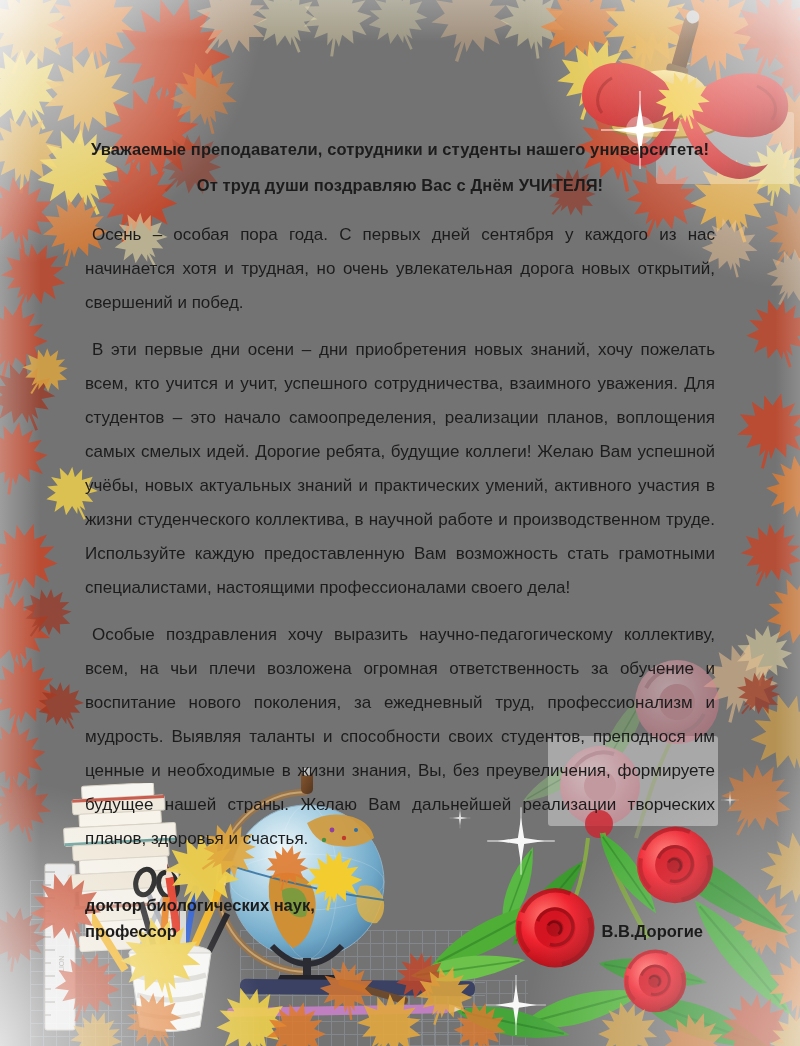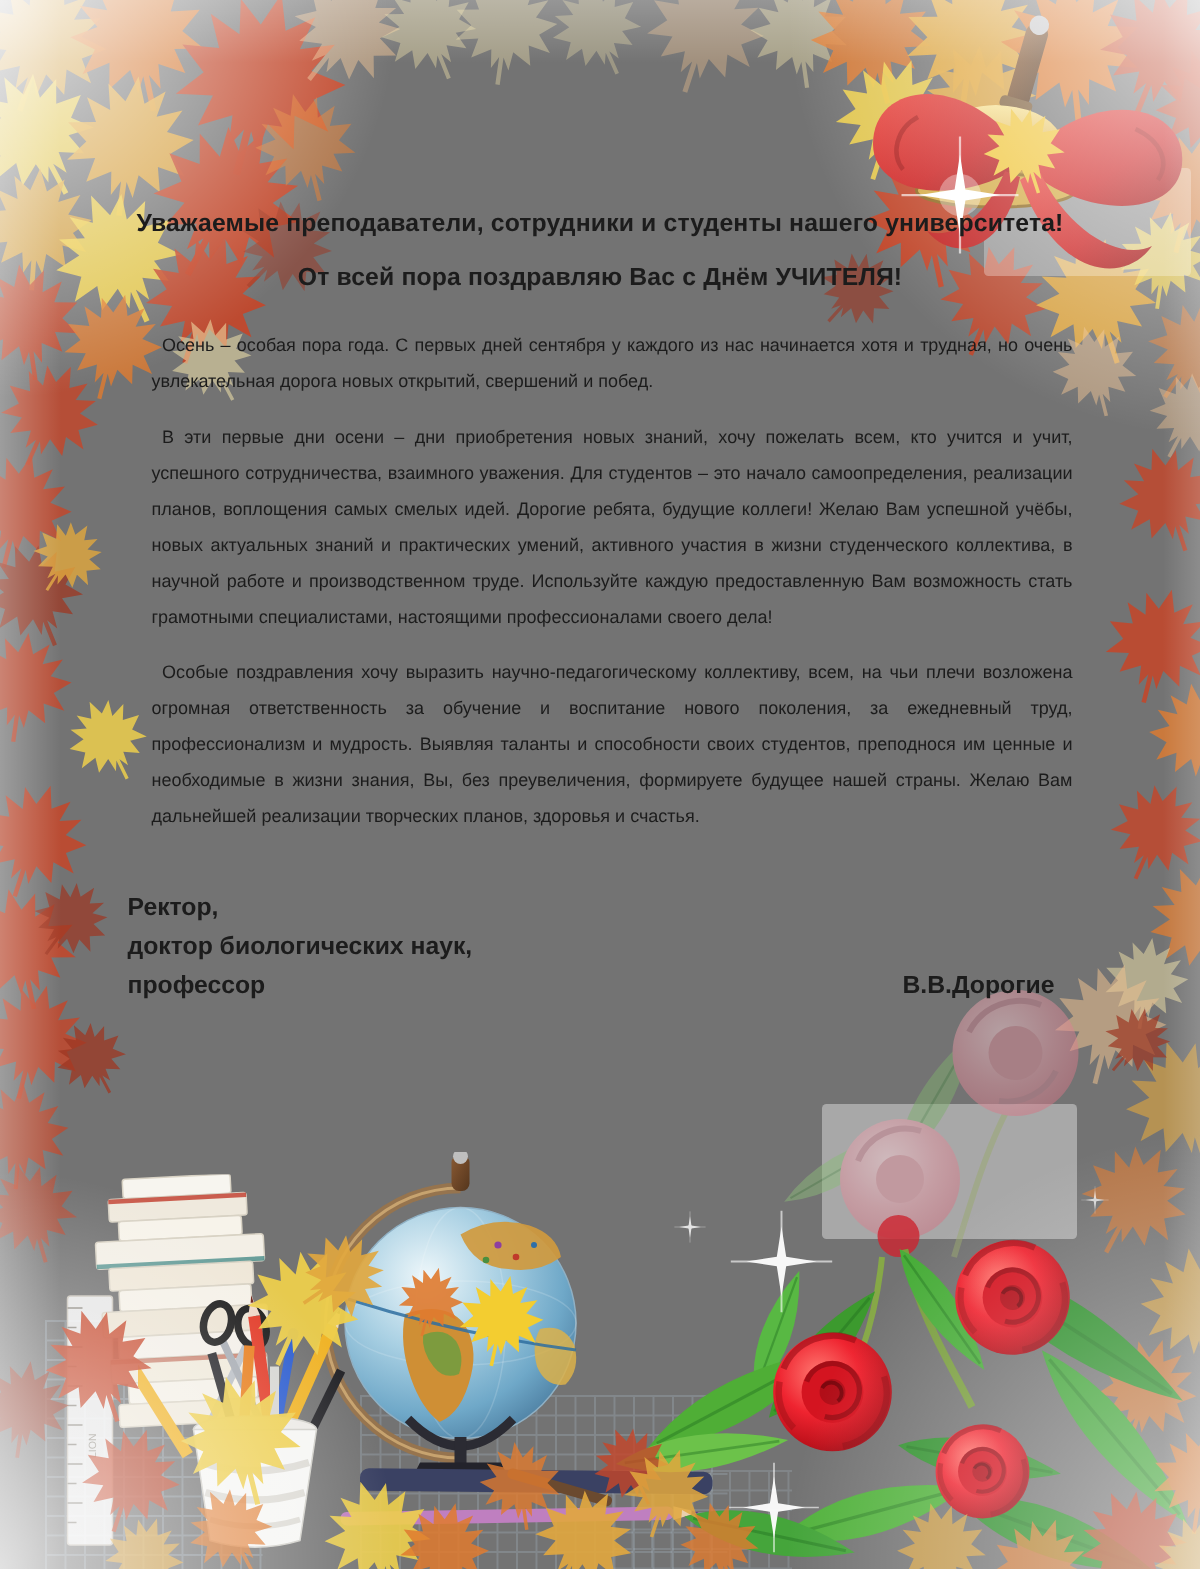--- a/index.html
+++ b/index.html
@@ -16,21 +16,21 @@
   .vignette{position:absolute;inset:0;z-index:4;pointer-events:none;background:
     radial-gradient(circle at 0% 0%,   rgba(255,255,255,.8), rgba(255,255,255,0) 20%),
     radial-gradient(circle at 100% 0%, rgba(255,255,255,.75),rgba(255,255,255,0) 22%),
     radial-gradient(circle at 0% 100%, rgba(255,255,255,.7), rgba(255,255,255,0) 20%),
     radial-gradient(circle at 100% 100%,rgba(255,255,255,.55),rgba(255,255,255,0) 22%),
     linear-gradient(to right, rgba(255,255,255,.3), transparent 5%, transparent 95%, rgba(255,255,255,.3)),
     linear-gradient(to bottom, rgba(255,255,255,.25), transparent 4%);}
   #letter{position:absolute;left:85px;top:140px;width:630px;z-index:10;color:#1c1c1c;}
   #letter .h1,#letter .h2{font-size:16.5px;font-weight:bold;text-align:center;margin:0;letter-spacing:.1px;}
   #letter .h2{margin-top:17px;}
-  #letter p{margin:13px 0 0 16px;font-size:12px;line-height:24px;text-align:justify;text-indent:7px;}
+  #letter p{margin:13px 0 0 0;font-size:17px;line-height:34px;text-align:justify;text-indent:7px;}
   #letter p.first{margin-top:23px;}
   .sig{margin-top:36px;font-weight:bold;font-size:16.5px;line-height:26px;}
   .sig-row{display:flex;justify-content:space-between;align-items:baseline;gap:29px;}
   .sig-name{padding-right:12px;}
 </style>
 </head>
 <body>
 
 <div id="canvas">
 
@@ -524,26 +524,25 @@
       <use href="#mleafPath" fill="currentColor"></use>
     </svg>
   <svg class="lf front" viewBox="-50 -55 100 110" style="left:768px;top:1008px;width:60px;height:66px;color:#e2a83e;opacity:.7;transform:rotate(-18deg)">
       <use href="#mleafPath" fill="currentColor"></use>
     </svg>
 
   <div class="vignette"></div>
 
   <div id="letter">
     <div class="h1">Уважаемые преподаватели, сотрудники и студенты нашего университета!</div>
-    <div class="h2">От всей пора поздравляю Вас с Днём УЧИТЕЛЯ!</div>
+    <div class="h2">От труд души поздравляю Вас с Днём УЧИТЕЛЯ!</div>
     <p class="first">Осень – особая пора года. С первых дней сентября у каждого из нас начинается хотя и трудная, но очень увлекательная дорога новых открытий, свершений и побед.</p>
     <p>В эти первые дни осени – дни приобретения новых знаний, хочу пожелать всем, кто учится и учит, успешного сотрудничества, взаимного уважения. Для студентов – это начало самоопределения, реализации планов, воплощения самых смелых идей. Дорогие ребята, будущие коллеги! Желаю Вам успешной учёбы, новых актуальных знаний и практических умений, активного участия в жизни студенческого коллектива, в научной работе и производственном труде. Используйте каждую предоставленную Вам возможность стать грамотными специалистами, настоящими профессионалами своего дела!</p>
     <p>Особые поздравления хочу выразить научно-педагогическому коллективу, всем, на чьи плечи возложена огромная ответственность за обучение и воспитание нового поколения, за ежедневный труд, профессионализм и мудрость. Выявляя таланты и способности своих студентов, преподнося им ценные и необходимые в жизни знания, Вы, без преувеличения, формируете будущее нашей страны. Желаю Вам дальнейшей реализации творческих планов, здоровья и счастья.</p>
     <div class="sig">
-      <div>Ректор,</div>
       <div>доктор биологических наук,</div>
       <div class="sig-row">
         <span>профессор</span>
         <span class="sig-name">В.В.Дорогие</span>
       </div>
     </div>
   </div>
 
 </div>
 

